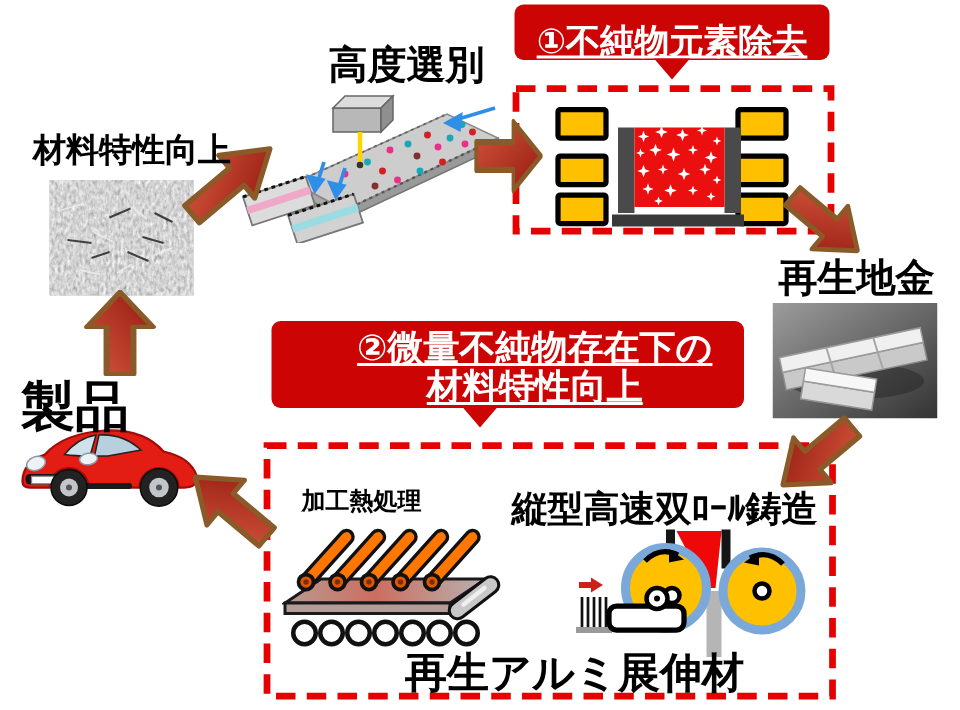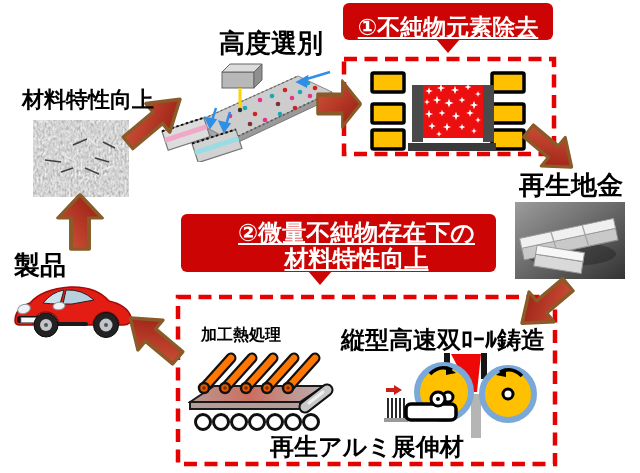--- a/index.html
+++ b/index.html
@@ -33,24 +33,24 @@
   </div>
   <div class="banner" style="left:181px;top:214px;width:279px;height:58px;font-size:24px;padding-left:36px;">
     <span>②微量不純物存在下の</span>
     <span>材料特性向上</span>
     <div class="tail" style="left:127px;"></div>
   </div>
 
   <div class="lbl" style="left:22px;top:88px;font-size:22px;">材料特性向上</div>
   <div class="lbl" style="left:192px;top:30px;font-size:26px;margin-left:27px;">高度選別</div>
   <div class="lbl" style="left:519px;top:172px;font-size:26px;">再生地金</div>
-  <div class="lbl" style="left:14px;top:252px;font-size:26px;">製品</div>
+  <div class="lbl" style="left:14px;top:252px;font-size:36px;">製品</div>
   <div class="lbl" style="left:201px;top:327px;font-size:16px;">加工熱処理</div>
   <div class="lbl" style="left:341px;top:327px;font-size:24px;">縦型高速双ﾛｰﾙ鋳造</div>
-  <div class="lbl" style="left:270px;top:434px;font-size:24px;">再生アルミ展伸材</div>
+  <div class="lbl" style="left:270px;top:434px;font-size:28px;">再生アルミ展伸材</div>
 
   <svg class="arrow" style="left:51px;top:196px;width:58px;height:52px;transform:rotate(-90deg)" viewBox="0 0 100 64" preserveAspectRatio="none">
     <defs>
         <linearGradient id="g1" x1="0" y1="0" x2="1" y2="1">
           <stop offset="0" stop-color="#d2573c"></stop>
           <stop offset="1" stop-color="#96190f"></stop>
         </linearGradient>
       </defs>
     <path d="M3 21 H57 V5 L97 32 L57 59 V43 H3 Z" fill="url(#g1)" stroke="#8a5a28" stroke-width="5" stroke-linejoin="round"></path>
   </svg>

